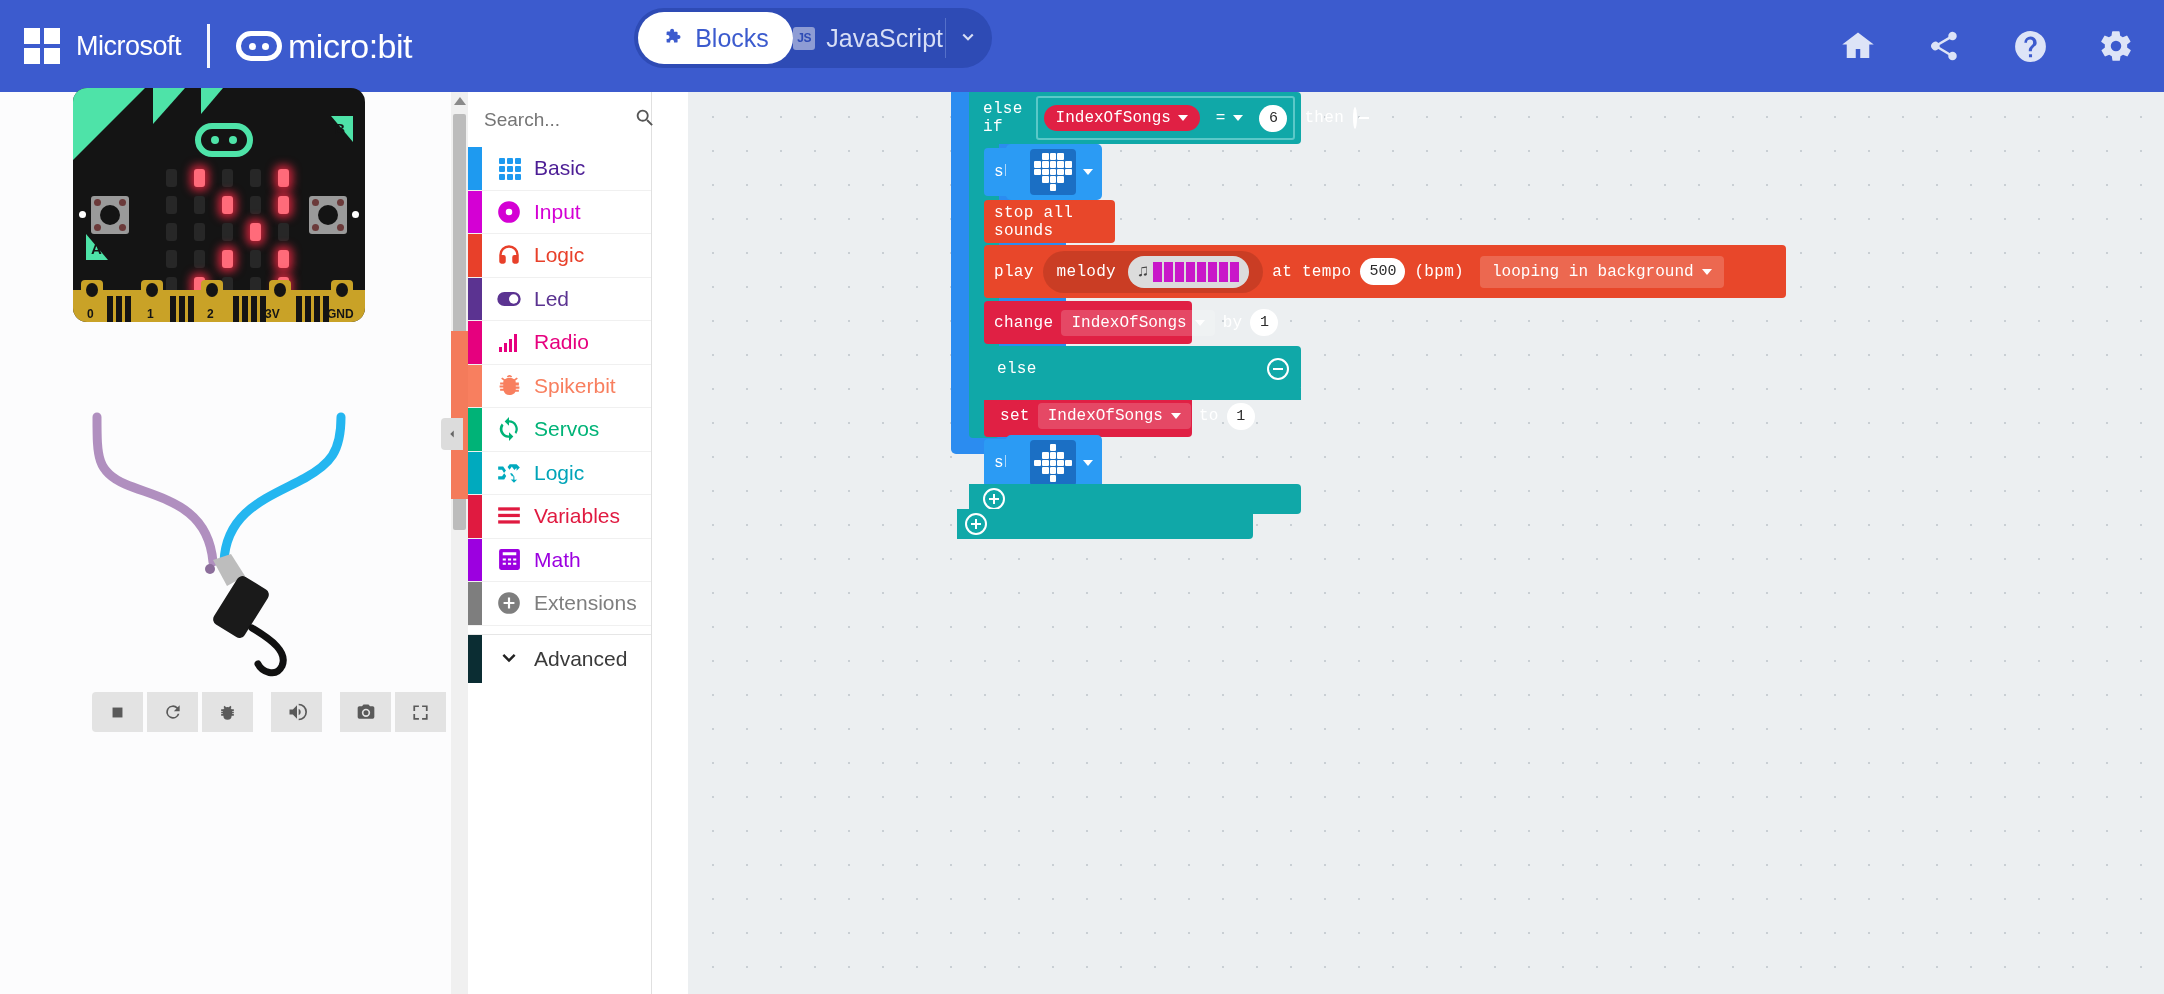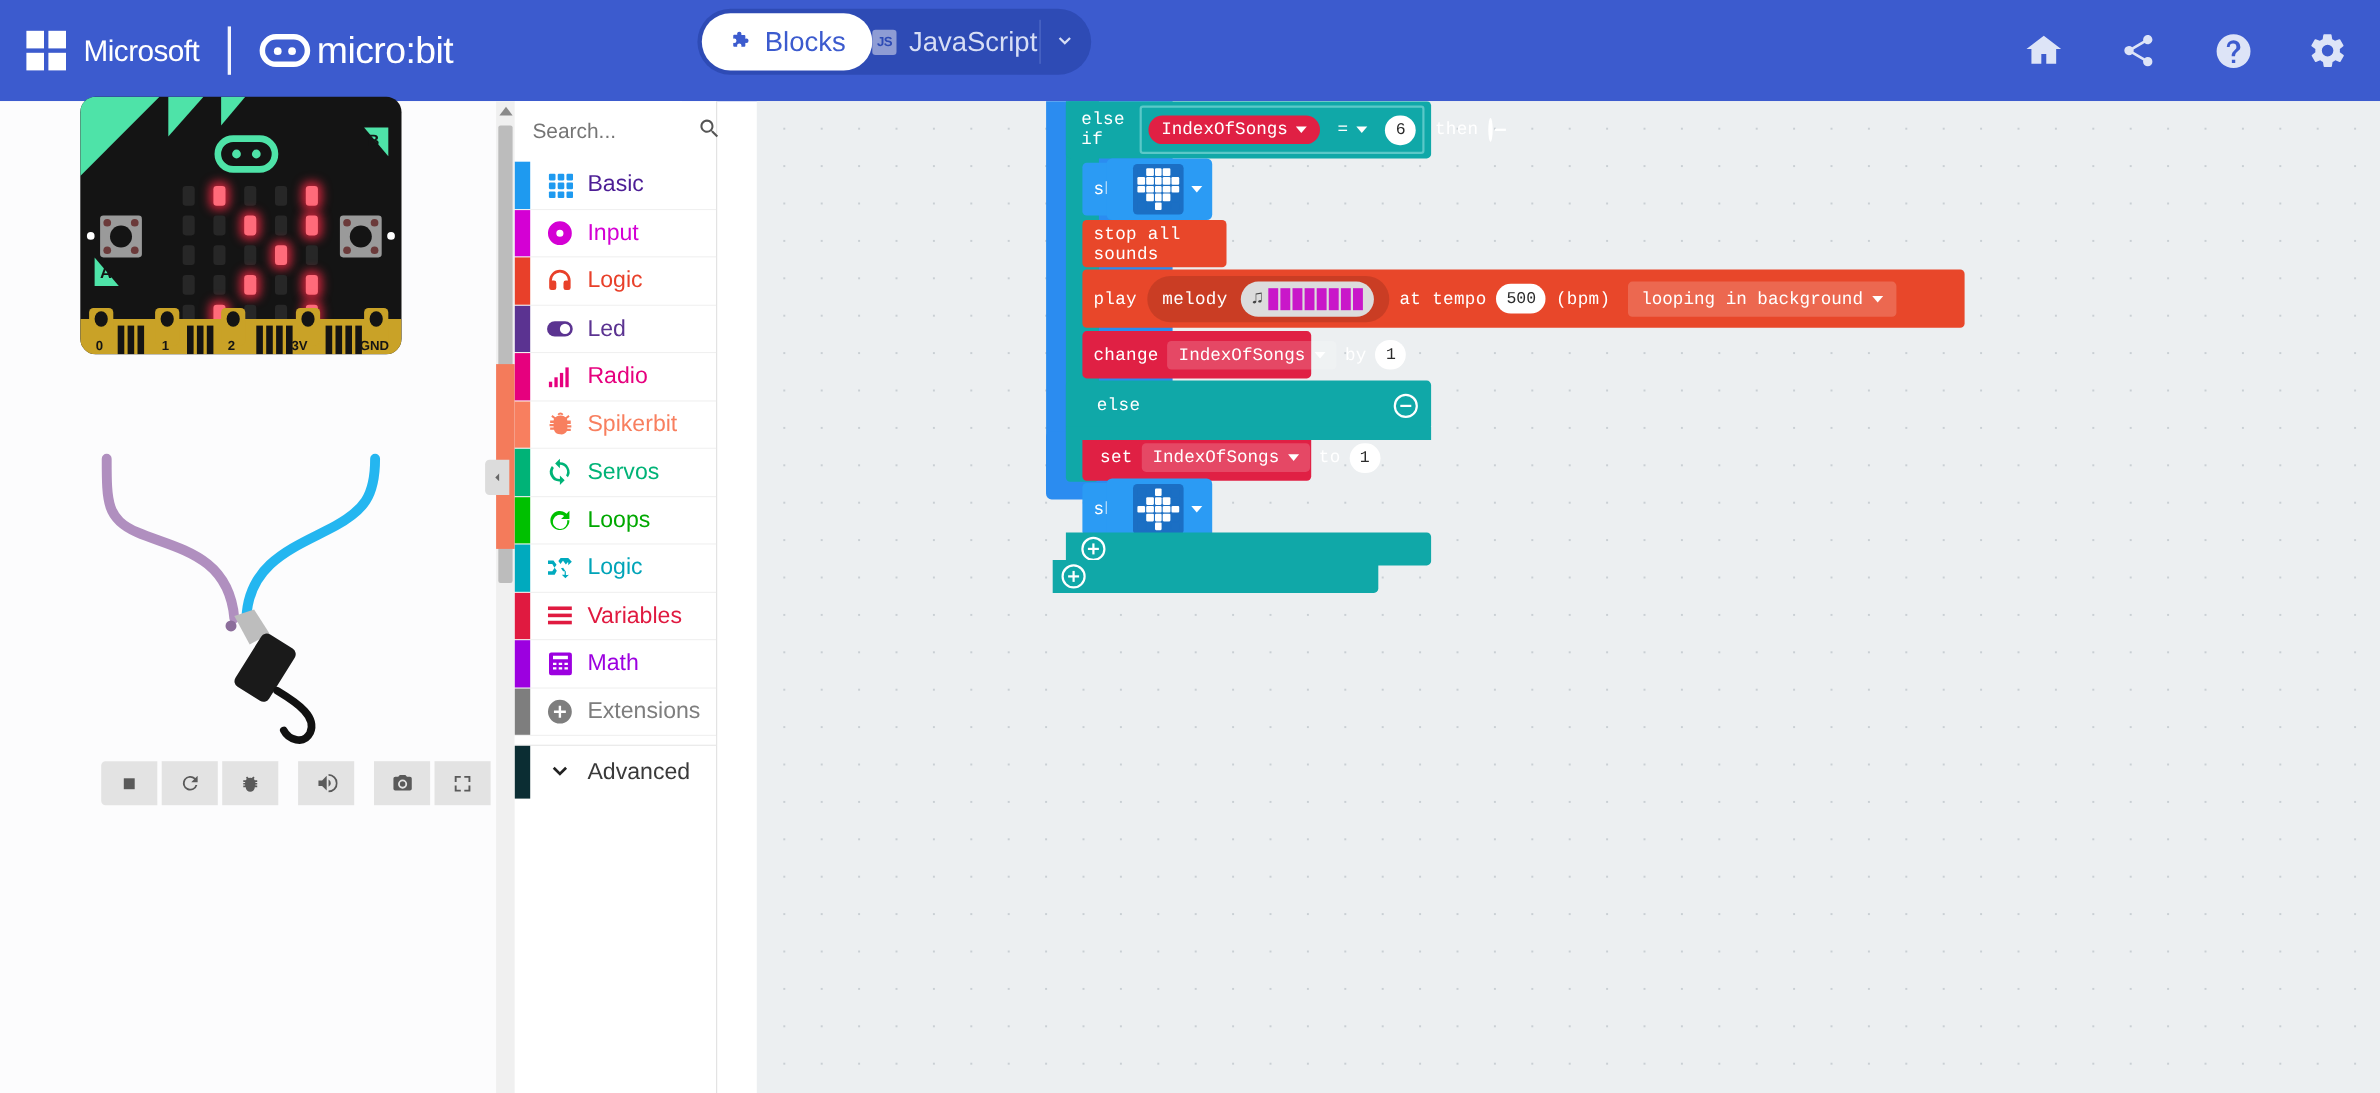--- a/index.html
+++ b/index.html
@@ -457,29 +457,20 @@
         <div class="tb-item">
           <span class="tb-bar" style="background: rgb(0, 179, 119);"></span>
           <span class="tb-ico" style="color: rgb(0, 179, 119);">
             <svg viewBox="0 0 24 24" width="26" height="26" fill="#00B377">
               <path d="M12 4V1L8 5l4 4V6a6 6 0 0 1 5.2 9l1.5 1.5A8 8 0 0 0 12 4zM6.8 8.5 5.3 7A8 8 0 0 0 12 20v3l4-4-4-4v3a6 6 0 0 1-5.2-9z"></path>
             </svg>
           </span>
           <span class="tb-label" style="color: rgb(0, 179, 119);">Servos</span>
         </div>
         <div class="tb-item">
-          <span class="tb-bar" style="background: rgb(0, 192, 0);"></span>
-          <span class="tb-ico" style="color: rgb(0, 192, 0);">
-            <svg viewBox="0 0 24 24" width="26" height="26" fill="#00C000">
-              <path d="M17.6 6.4 20 4v7h-7l2.6-2.6A6 6 0 1 0 18 12h2a8 8 0 1 1-2.4-5.6z"></path>
-            </svg>
-          </span>
-          <span class="tb-label" style="color: rgb(0, 168, 0);">Loops</span>
-        </div>
-        <div class="tb-item">
           <span class="tb-bar" style="background: rgb(0, 170, 190);"></span>
           <span class="tb-ico" style="color: rgb(0, 170, 190);">
             <svg viewBox="0 0 24 24" width="26" height="26" fill="#00AABE">
               <path d="M17 3v3h-2.3l-2.2 3-1.8-2.5L12.6 4H19l3 3-3 3V7.5h-.4L17 9.3 14.5 6H17zM2 6h4.6l2.6 3.6-1.8 2.5L5.6 9H2zm0 9h3.6l2-2.8 1.8 2.5L7.6 18H2zm12.7-2.8 2.2 3H17v3h2V18h.6l-3 3-3-3H16v-3h-1.3l-1.8-2.5z"></path>
             </svg>
           </span>
           <span class="tb-label" style="color: rgb(0, 164, 184);">Logic</span>
         </div>
         <div class="tb-item">
           <span class="tb-bar" style="background: rgb(224, 26, 64);"></span>

